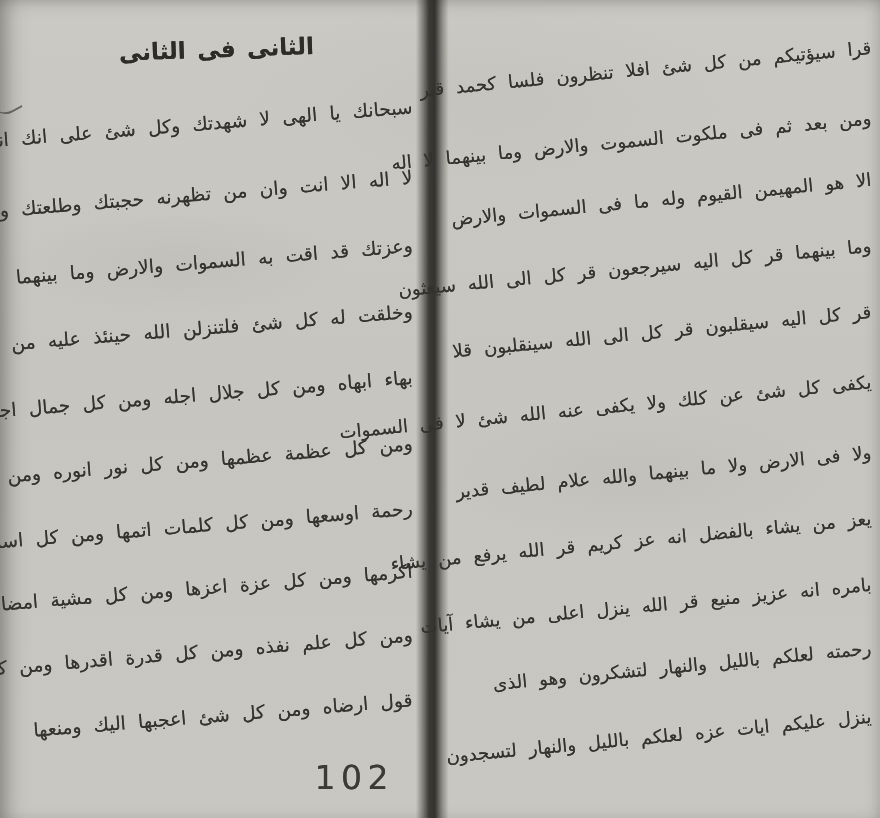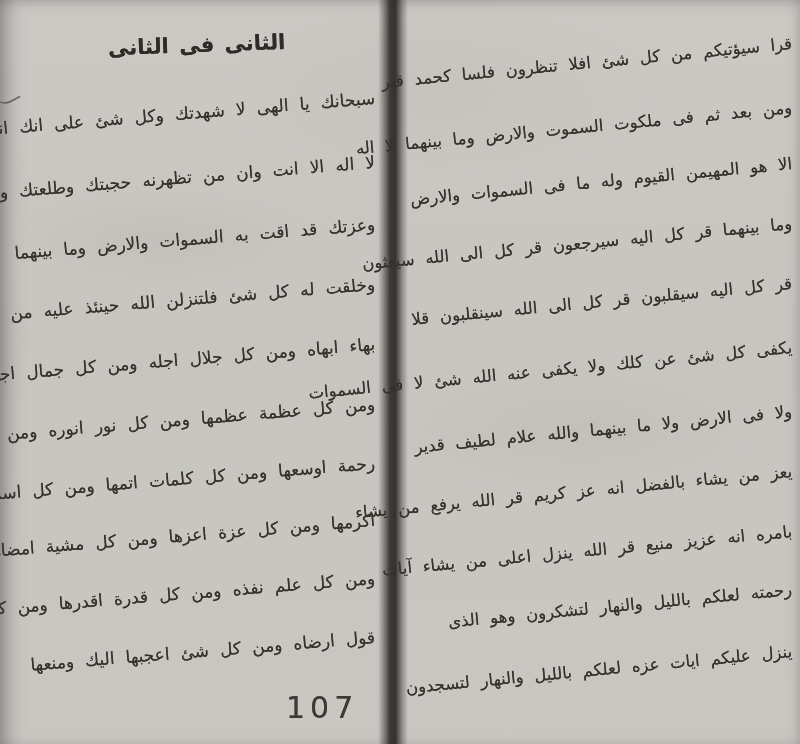--- a/index.html
+++ b/index.html
@@ -74,21 +74,21 @@
     <div class="line" style="top:88px">سبحانك يا الهى لا شهدتك وكل شئ على انك انت</div>
     <div class="line" style="top:152px">لا اله الا انت وان من تظهرنه حجبتك وطلعتك وكلمتك</div>
     <div class="line" style="top:214px">وعزتك قد اقت به السموات والارض وما بينهما</div>
     <div class="line" style="top:274px">وخلقت له كل شئ فلتنزلن الله حينئذ عليه من كل</div>
     <div class="line" style="top:334px">بهاء ابهاه ومن كل جلال اجله ومن كل جمال اجمله</div>
     <div class="line" style="top:394px">ومن كل عظمة عظمها ومن كل نور انوره ومن كل</div>
     <div class="line" style="top:453px">رحمة اوسعها ومن كل كلمات اتمها ومن كل اسماء</div>
     <div class="line" style="top:510px">اكرمها ومن كل عزة اعزها ومن كل مشية امضاها</div>
     <div class="line" style="top:568px">ومن كل علم نفذه ومن كل قدرة اقدرها ومن كل</div>
     <div class="line" style="top:627px">قول ارضاه ومن كل شئ اعجبها اليك ومنعها</div>
-    <div class="page-number">107</div>
+    <div class="page-number">102</div>
   </div>
 
   <div class="gutter"></div>
 
   <div class="page page-right">
     <div class="line" style="top:34px">قرا سيؤتيكم من كل شئ افلا تنظرون فلسا كحمد قبر</div>
     <div class="line" style="top:98px">ومن بعد ثم فى ملكوت السموت والارض وما بينهما لا اله</div>
     <div class="line" style="top:154px">الا هو المهيمن القيوم وله ما فى السموات والارض</div>
     <div class="line" style="top:214px">وما بينهما قر كل اليه سيرجعون قر كل الى الله سيعثون</div>
     <div class="line" style="top:274px">قر كل اليه سيقلبون قر كل الى الله سينقلبون قلا</div>

